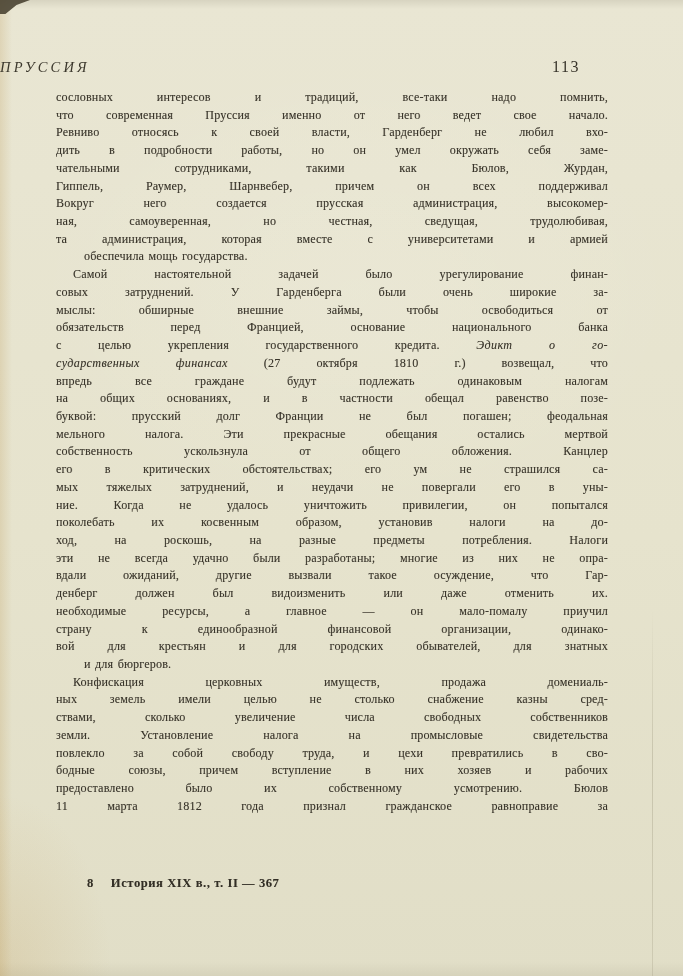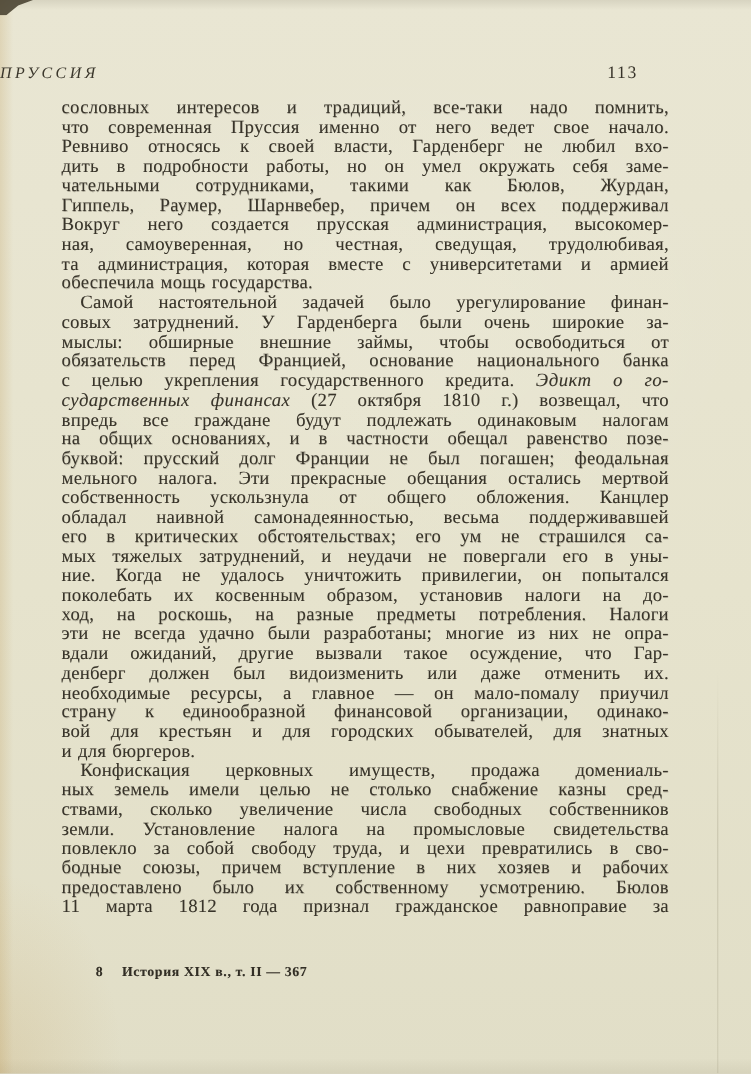--- a/index.html
+++ b/index.html
@@ -43,29 +43,29 @@
     color: #3b372c;
   }
   .page-number {
     position: absolute; top: 58px; left: 552px;
     font-size: 16px;
     letter-spacing: 1.5px;
     color: #38342a;
   }
   .text-block {
     position: absolute; left: 56px; top: 89px; width: 552px;
-    font-size: 17px;
+    font-size: 12px;
     line-height: 17.72px;
     color: #38342a;
     letter-spacing: 0.2px;
     word-spacing: 1.2px;
     text-shadow: 0.3px 0.3px 0 rgba(56,51,41,0.30);
   }
   .line { text-align: justify; text-align-last: justify; }
-  .line.nj { text-align: center; text-align-last: left; }
+  .line.nj { text-align: center; text-align-last: left; margin-left: 28px; }
   .line.ind { text-indent: 17px; }
   .line .it { font-style: italic; letter-spacing: 0.4px; }
   .footer {
     position: absolute; top: 876px; left: 71px;
     font-size: 12.5px;
     font-weight: bold;
     letter-spacing: 0.6px;
     color: #322e25;
     text-shadow: 0.3px 0.3px 0 rgba(50,46,37,0.30);
     margin-left: 16px;
@@ -98,21 +98,20 @@
       <div class="line"><span>совых затруднений. У Гарденберга были очень широкие за-</span></div>
       <div class="line"><span>мыслы: обширные внешние займы, чтобы освободиться от</span></div>
       <div class="line"><span>обязательств перед Францией, основание национального банка</span></div>
       <div class="line"><span>с целью укрепления государственного кредита. </span><span class="it">Эдикт о го-</span></div>
       <div class="line"><span class="it">сударственных финансах</span><span> (27 октября 1810 г.) возвещал, что</span></div>
       <div class="line"><span>впредь все граждане будут подлежать одинаковым налогам</span></div>
       <div class="line"><span>на общих основаниях, и в частности обещал равенство позе-</span></div>
       <div class="line"><span>буквой: прусский долг Франции не был погашен; феодальная</span></div>
       <div class="line"><span>мельного налога. Эти прекрасные обещания остались мертвой</span></div>
       <div class="line"><span>собственность ускользнула от общего обложения. Канцлер</span></div>
-      <div class="line"><span>обладал наивной самонадеянностью, весьма поддерживавшей</span></div>
       <div class="line"><span>его в критических обстоятельствах; его ум не страшился са-</span></div>
       <div class="line"><span>мых тяжелых затруднений, и неудачи не повергали его в уны-</span></div>
       <div class="line"><span>ние. Когда не удалось уничтожить привилегии, он попытался</span></div>
       <div class="line"><span>поколебать их косвенным образом, установив налоги на до-</span></div>
       <div class="line"><span>ход, на роскошь, на разные предметы потребления. Налоги</span></div>
       <div class="line"><span>эти не всегда удачно были разработаны; многие из них не опра-</span></div>
       <div class="line"><span>вдали ожиданий, другие вызвали такое осуждение, что Гар-</span></div>
       <div class="line"><span>денберг должен был видоизменить или даже отменить их.</span></div>
       <div class="line"><span>необходимые ресурсы, а главное — он мало-помалу приучил</span></div>
       <div class="line"><span>страну к единообразной финансовой организации, одинако-</span></div>

